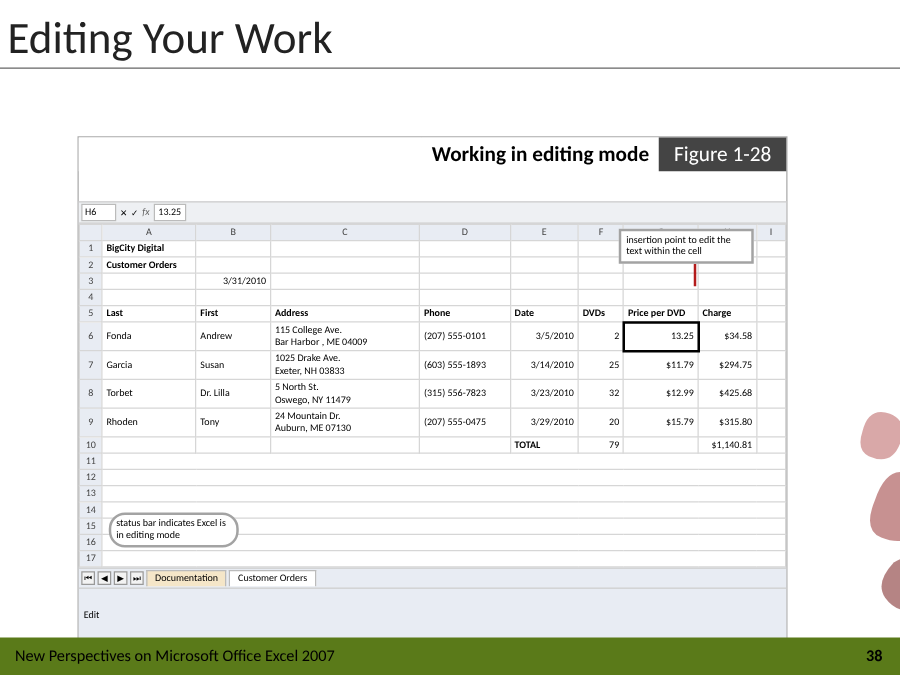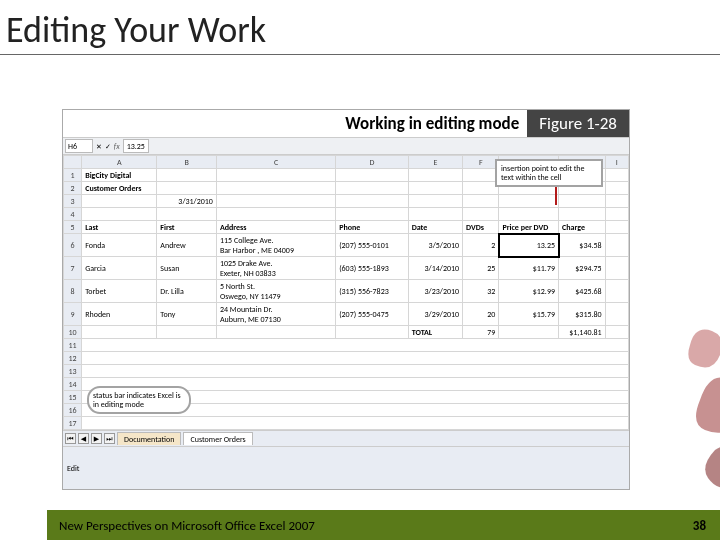--- a/index.html
+++ b/index.html
@@ -54,20 +54,21 @@
   }
   .formula-bar {
     display: flex;
     align-items: center;
     font-size: 8px;
     border-top: 1px solid #ccc;
     border-bottom: 1px solid #ccc;
     background: #eef0f3;
     padding: 1px 2px;
     gap: 3px;
+    margin-top: 24px;
   }
   .namebox {
     width: 28px; background: #fff; border: 1px solid #bbb;
     padding: 1px 2px;
   }
   .fx { color: #666; font-style: italic; }
   .fval { background: #fff; border: 1px solid #bbb; padding: 1px 3px; flex: 0 0 auto; }
   .sheet {
     position: relative;
   }
@@ -154,21 +155,20 @@
     left: 0; right: 0; bottom: 0;
     height: 30px;
     background: #5a7a19;
     display: flex;
     align-items: center;
     justify-content: space-between;
     padding: 0 14px 0 12px;
     color: #000;
     font-size: 13px;
     z-index: 10;
-    margin-left: 47px;
   }
   .footer-left { background: #fff; height: 100%; display: flex; align-items: center; padding: 0 10px 0 0; }
   .footer-right { font-weight: 700; }
 </style>
 </head>
 <body>
 
 <div class="bg-flower">
   <svg viewBox="0 0 180 260">
     <ellipse cx="40" cy="130" rx="55" ry="95" fill="#fff" opacity="0.7"></ellipse>

